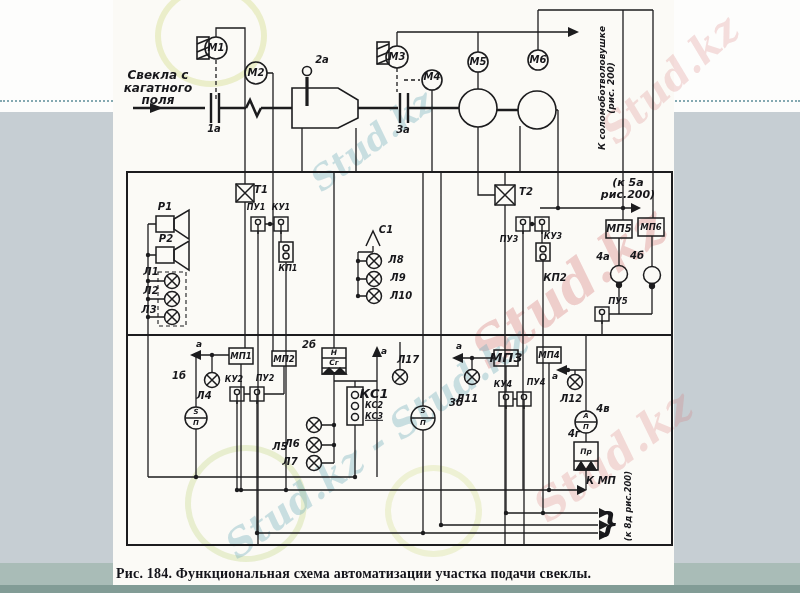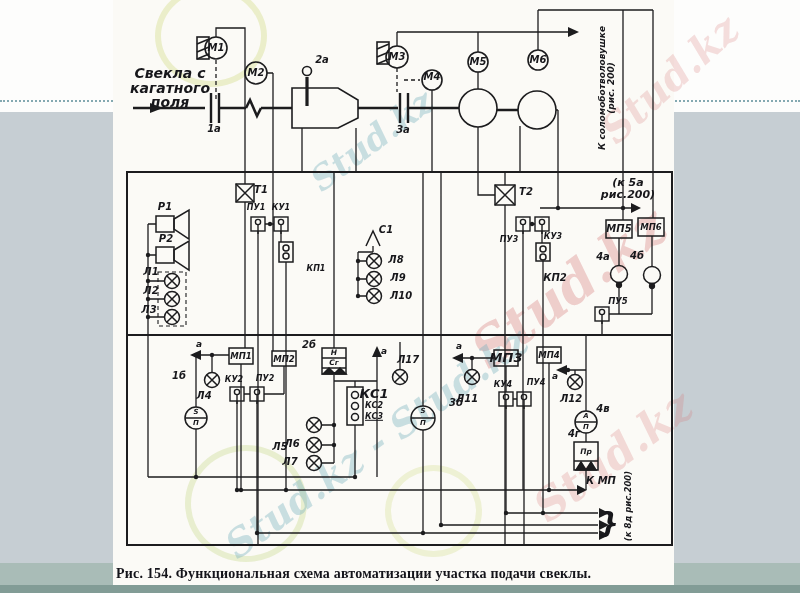--- a/index.html
+++ b/index.html
@@ -317,21 +317,21 @@
         <circle cx="148" cy="281" r="2.2"></circle>
         <circle cx="148" cy="299" r="2.2"></circle>
       <circle cx="148" cy="317" r="2.2"></circle>
         <circle cx="237" cy="490" r="2.2"></circle>
         <circle cx="441" cy="525" r="2.2"></circle>
       <circle cx="257" cy="533" r="2.2"></circle>
     </g>
   </svg>
 
   <div id="label-layer">
-      <span class="lbl" style="left: 170px; top: 88px; font-size: 14px; transform: translate(-50%, -50%);">Свекла с
+      <span class="lbl" style="left: 158px; top: 88px; font-size: 12px; transform: translate(-50%, -50%);">Свекла с
 кагатного
 поля</span>
       <span class="lbl" style="left: 216px; top: 48px; transform: translate(-50%, -50%);">М1</span>
       <span class="lbl" style="left: 256px; top: 73px; transform: translate(-50%, -50%);">М2</span>
       <span class="lbl" style="left: 322px; top: 60px; transform: translate(-50%, -50%);">2а</span>
       <span class="lbl" style="left: 397px; top: 57px; transform: translate(-50%, -50%);">М3</span>
       <span class="lbl" style="left: 432px; top: 77px; transform: translate(-50%, -50%);">М4</span>
       <span class="lbl" style="left: 478px; top: 62px; transform: translate(-50%, -50%);">М5</span>
       <span class="lbl" style="left: 538px; top: 60px; transform: translate(-50%, -50%);">М6</span>
       <span class="lbl" style="left: 214px; top: 129px; transform: translate(-50%, -50%);">1а</span>
@@ -350,21 +350,21 @@
       <span class="lbl" style="left: 553px; top: 237px; font-size: 8px; transform: translate(-50%, -50%);">КУ3</span>
       <span class="lbl" style="left: 555px; top: 278px; font-size: 10px; transform: translate(-50%, -50%);">КП2</span>
       <span class="lbl" style="left: 165px; top: 207px; transform: translate(-50%, -50%);">Р1</span>
       <span class="lbl" style="left: 166px; top: 239px; transform: translate(-50%, -50%);">Р2</span>
       <span class="lbl" style="left: 151px; top: 272px; transform: translate(-50%, -50%);">Л1</span>
       <span class="lbl" style="left: 151px; top: 291px; transform: translate(-50%, -50%);">Л2</span>
       <span class="lbl" style="left: 149px; top: 310px; transform: translate(-50%, -50%);">Л3</span>
       <span class="lbl" style="left: 261px; top: 190px; transform: translate(-50%, -50%);">Т1</span>
       <span class="lbl" style="left: 256px; top: 208px; font-size: 8px; transform: translate(-50%, -50%);">ПУ1</span>
       <span class="lbl" style="left: 281px; top: 208px; font-size: 8px; transform: translate(-50%, -50%);">КУ1</span>
-      <span class="lbl" style="left: 296px; top: 269px; font-size: 8px; transform: translate(-50%, -50%); padding-left: 40px;">КП1</span>
+      <span class="lbl" style="left: 288px; top: 269px; font-size: 8px; transform: translate(-50%, -50%);">КП1</span>
       <span class="lbl" style="left: 386px; top: 230px; transform: translate(-50%, -50%);">С1</span>
       <span class="lbl" style="left: 396px; top: 260px; transform: translate(-50%, -50%);">Л8</span>
       <span class="lbl" style="left: 398px; top: 278px; transform: translate(-50%, -50%);">Л9</span>
       <span class="lbl" style="left: 401px; top: 296px; transform: translate(-50%, -50%);">Л10</span>
       <span class="lbl" style="left: 199px; top: 345px; font-size: 9px; transform: translate(-50%, -50%);">а</span>
       <span class="lbl" style="left: 241px; top: 356px; font-size: 8.5px; transform: translate(-50%, -50%);">МП1</span>
       <span class="lbl" style="left: 284px; top: 359px; font-size: 8.5px; transform: translate(-50%, -50%);">МП2</span>
       <span class="lbl" style="left: 204px; top: 396px; transform: translate(-50%, -50%);">Л4</span>
       <span class="lbl" style="left: 234px; top: 380px; font-size: 8px; transform: translate(-50%, -50%);">КУ2</span>
       <span class="lbl" style="left: 265px; top: 379px; font-size: 8px; transform: translate(-50%, -50%);">ПУ2</span>
@@ -396,14 +396,14 @@
       <span class="lbl" style="left: 603px; top: 409px; transform: translate(-50%, -50%);">4в</span>
       <span class="lbl" style="left: 586px; top: 417px; font-size: 7px; transform: translate(-50%, -50%);">А</span>
       <span class="lbl" style="left: 586px; top: 428px; font-size: 7px; transform: translate(-50%, -50%);">П</span>
       <span class="lbl" style="left: 574px; top: 434px; transform: translate(-50%, -50%);">4г</span>
       <span class="lbl" style="left: 586px; top: 452px; font-size: 7.5px; transform: translate(-50%, -50%);">Пр</span>
       <span class="lbl" style="left: 601px; top: 481px; font-size: 10px; transform: translate(-50%, -50%);">К МП</span>
       <span class="lbl" style="left: 628px; top: 506px; font-size: 8.5px; transform: translate(-50%, -50%) rotate(-90deg);">(к 8д рис.200)</span>
       <span class="lbl" style="left: 609px; top: 524px; font-size: 28px; transform: translate(-50%, -50%);">}</span>
     </div>
 
-  <div class="caption">Рис. 154. Функциональная схема автоматизации участка подачи свеклы.</div>
+  <div class="caption">Рис. 184. Функциональная схема автоматизации участка подачи свеклы.</div>
 </div>
 
 </body></html>

